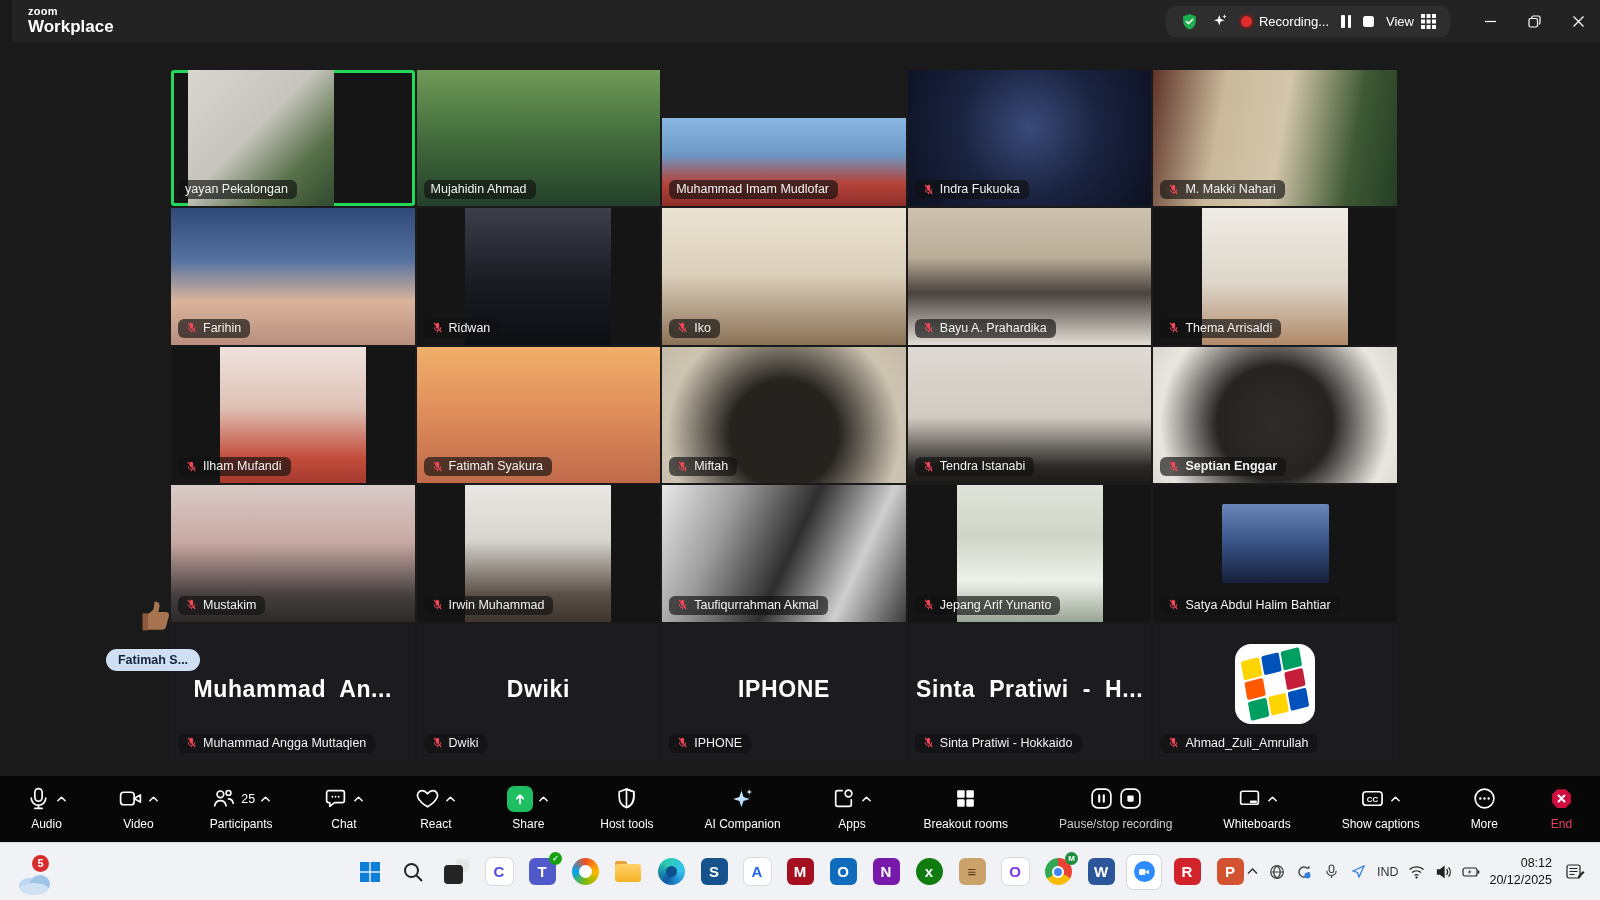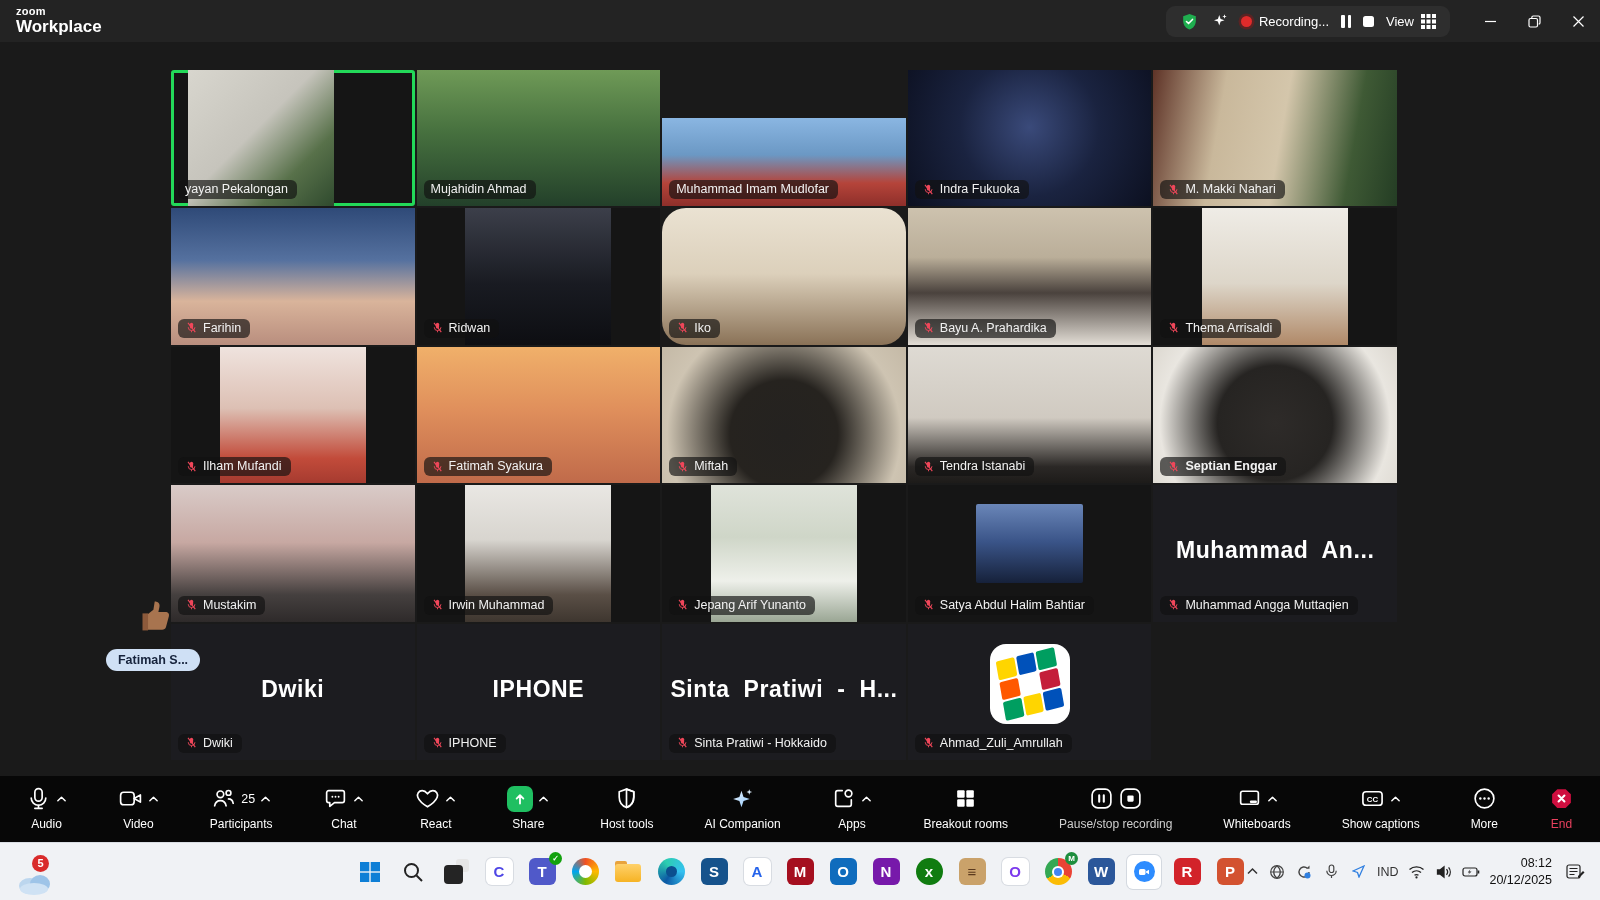--- a/index.html
+++ b/index.html
@@ -1,21 +1,21 @@
 <!DOCTYPE html>
 <html><head>
 <meta charset="utf-8">
 <style>
   * { margin:0; padding:0; box-sizing:border-box; }
   html,body { background:#000; }
   body { font-family:"Liberation Sans", sans-serif; }
   #stage { position:relative; width:1600px; height:900px; background:#1a1a1a; overflow:hidden; }
 
   
-  .topbar { position:absolute; top:0; left:0; right:0; height:42px; background:#232323; display:flex; align-items:center; }
+  .topbar { position:absolute; top:0; left:12px; right:0; height:42px; background:#232323; display:flex; align-items:center; }
   .brand { margin-left:16px; color:#fff; line-height:1.05; }
   .brand .b-small { font-size:11px; font-weight:700; letter-spacing:.3px; }
   .brand .b-large { font-size:17px; font-weight:600; }
   .top-right { margin-left:auto; display:flex; align-items:center; gap:18px; padding-right:0; }
   .rec-pill { display:flex; align-items:center; gap:12px; background:#2e2e2e; border-radius:9px; padding:6px 14px; color:#fff; font-size:13px; }
   .rec-dot { width:11px; height:11px; border-radius:50%; background:#e02b2b; box-shadow:0 0 0 2.5px #5a2323; }
   .pause-bars { display:flex; gap:3px; }
   .pause-bars i { width:3.5px; height:13px; background:#fff; border-radius:1px; }
   .stop-sq { width:11px; height:11px; background:#fff; border-radius:2.5px; }
   .view-grp { display:flex; align-items:center; gap:7px; }
@@ -203,21 +203,21 @@
         <div class="vin" style="background: linear-gradient(rgb(60, 63, 74) 0%, rgb(25, 27, 34) 55%, rgb(13, 14, 18) 100%);"></div>
         <div class="name-tag">
           <svg width="13" height="13" viewBox="0 0 24 24">
             <rect x="9" y="3" width="6" height="11" rx="3" fill="#f0475a"></rect>
             <path d="M6 11.5a6.2 6.2 0 0 0 12.4 0M12 17.8v3" stroke="#f0475a" stroke-width="1.7" fill="none"></path>
             <path d="M5.5 3.5l13.5 17" stroke="#f0475a" stroke-width="2.1"></path>
           </svg>
           <span>Ridwan</span>
         </div>
       </div>
-      <div class="tile" style="background: linear-gradient(rgb(234, 226, 210) 0%, rgb(220, 208, 187) 48%, rgb(138, 114, 87) 100%); border-radius: 24px;">
+      <div class="tile" style="background: linear-gradient(rgb(234, 226, 210) 0%, rgb(220, 208, 187) 48%, rgb(138, 114, 87) 100%);">
         <div class="name-tag">
           <svg width="13" height="13" viewBox="0 0 24 24">
             <rect x="9" y="3" width="6" height="11" rx="3" fill="#f0475a"></rect>
             <path d="M6 11.5a6.2 6.2 0 0 0 12.4 0M12 17.8v3" stroke="#f0475a" stroke-width="1.7" fill="none"></path>
             <path d="M5.5 3.5l13.5 17" stroke="#f0475a" stroke-width="2.1"></path>
           </svg>
           <span>Iko</span>
         </div>
       </div>
       <div class="tile" style="background: linear-gradient(rgb(205, 194, 174) 0%, rgb(186, 174, 153) 36%, rgb(74, 66, 61) 62%, rgb(227, 222, 214) 100%);">
@@ -304,20 +304,30 @@
       </div>
       <div class="tile">
         <div class="vin" style="background: linear-gradient(rgb(233, 231, 227) 0%, rgb(216, 213, 207) 40%, rgb(90, 79, 70) 80%, rgb(62, 54, 47) 100%);"></div>
         <div class="name-tag">
           <svg width="13" height="13" viewBox="0 0 24 24">
             <rect x="9" y="3" width="6" height="11" rx="3" fill="#f0475a"></rect>
             <path d="M6 11.5a6.2 6.2 0 0 0 12.4 0M12 17.8v3" stroke="#f0475a" stroke-width="1.7" fill="none"></path>
             <path d="M5.5 3.5l13.5 17" stroke="#f0475a" stroke-width="2.1"></path>
           </svg>
           <span>Irwin Muhammad</span>
+        </div>
+      </div>
+      <div class="tile" style="background: linear-gradient(115deg, rgb(232, 232, 232) 0%, rgb(156, 156, 156) 26%, rgb(46, 46, 46) 52%, rgb(207, 207, 207) 76%, rgb(58, 58, 58) 100%);">
+        <div class="name-tag">
+          <svg width="13" height="13" viewBox="0 0 24 24">
+            <rect x="9" y="3" width="6" height="11" rx="3" fill="#f0475a"></rect>
+            <path d="M6 11.5a6.2 6.2 0 0 0 12.4 0M12 17.8v3" stroke="#f0475a" stroke-width="1.7" fill="none"></path>
+            <path d="M5.5 3.5l13.5 17" stroke="#f0475a" stroke-width="2.1"></path>
+          </svg>
+          <span>Taufiqurrahman Akmal</span>
         </div>
       </div>
       <div class="tile">
         <div class="vin" style="background: linear-gradient(rgb(223, 227, 218) 0%, rgb(207, 214, 200) 38%, rgb(238, 240, 234) 70%, rgb(154, 166, 148) 100%);"></div>
         <div class="name-tag">
           <svg width="13" height="13" viewBox="0 0 24 24">
             <rect x="9" y="3" width="6" height="11" rx="3" fill="#f0475a"></rect>
             <path d="M6 11.5a6.2 6.2 0 0 0 12.4 0M12 17.8v3" stroke="#f0475a" stroke-width="1.7" fill="none"></path>
             <path d="M5.5 3.5l13.5 17" stroke="#f0475a" stroke-width="2.1"></path>
           </svg>

